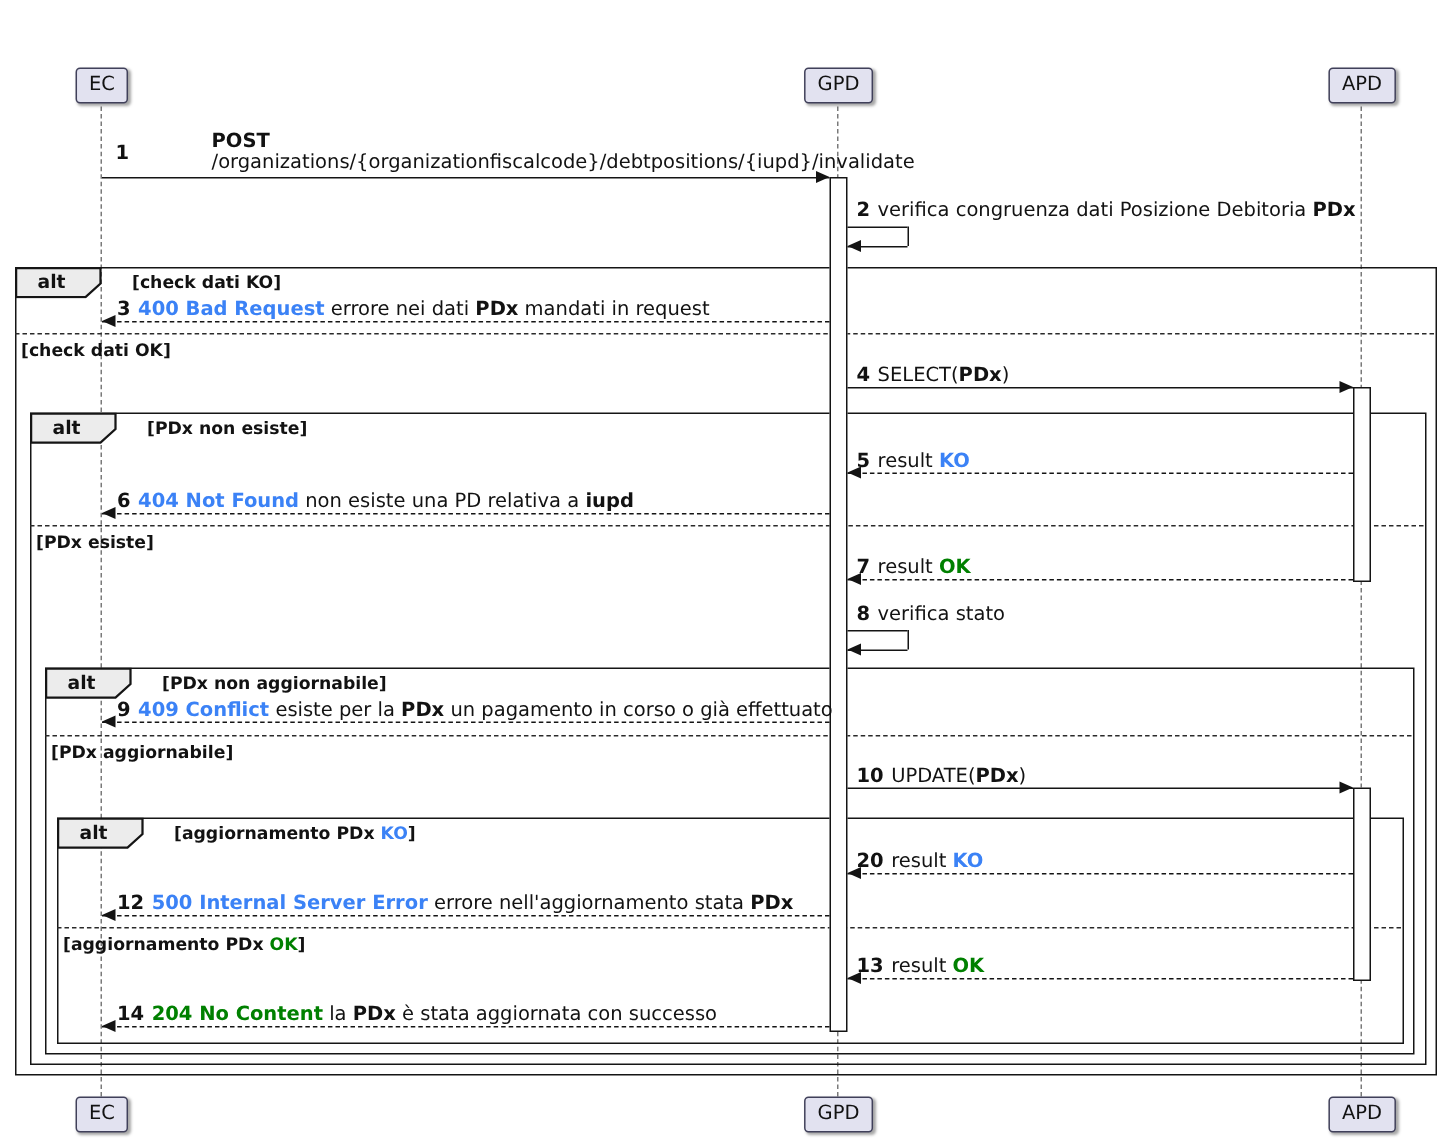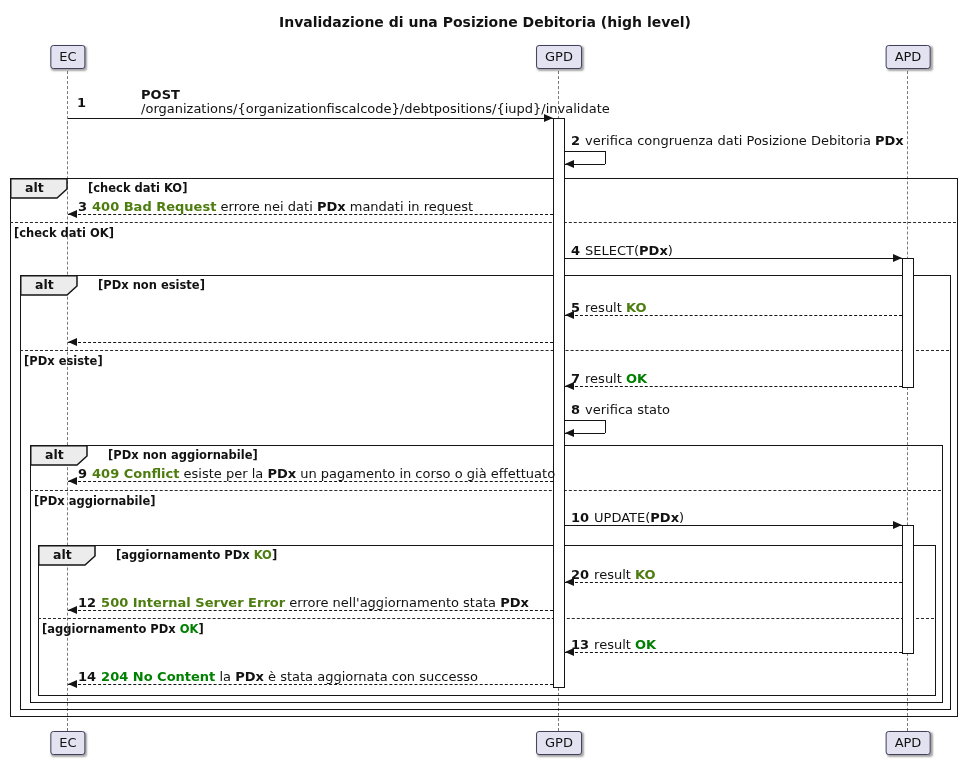--- a/index.html
+++ b/index.html
@@ -12,37 +12,36 @@
   .activation{position:absolute;width:10px;background:#ffffff;border:1px solid #141414;z-index:3;}
   .frame{position:absolute;border:1.5px solid #151515;z-index:2;}
   .badge{position:absolute;z-index:4;width:70px;height:21px;}
   .badge svg{position:absolute;left:0;top:0;}
   .badge .op{position:absolute;left:15px;top:2px;font-weight:bold;font-size:12.5px;}
   .guard{position:absolute;z-index:4;font-weight:bold;font-size:11.5px;white-space:nowrap;}
   .divider{position:absolute;border-top:1px dashed #2a2a2a;height:0;z-index:2;}
   .msg{position:absolute;white-space:nowrap;z-index:5;}
   .num{font-weight:bold;margin-right:5px;}
   .b{font-weight:bold;}
-  .red{color:#4d7c0f;font-weight:bold;}
+  .red{color:#3b82f6;font-weight:bold;}
   .green{color:#008000;font-weight:bold;}
   .aline{position:absolute;height:0;border-top:1px solid #141414;z-index:4;}
   .aline.dashed{border-top-style:dashed;}
   .vline{position:absolute;width:0;border-left:1px solid #141414;z-index:4;}
   .ah{position:absolute;width:0;height:0;z-index:5;}
   .ah-r{border-left:9px solid #141414;border-top:4px solid transparent;border-bottom:4px solid transparent;}
   .ah-l{border-right:9px solid #141414;border-top:4px solid transparent;border-bottom:4px solid transparent;}
   .m1wrap{display:flex;align-items:center;gap:2px;}
   .m1lines{display:flex;flex-direction:column;line-height:14px;margin-left:48px;}
 </style>
 </head>
 <body>
 
 <div class="canvas">
 
-  <div class="title">Invalidazione di una Posizione Debitoria (high level)</div>
 
   <div class="lifeline" style="left:67px;top:71px;height:660px"></div>
   <div class="lifeline" style="left:558px;top:71px;height:660px"></div>
   <div class="lifeline" style="left:907px;top:71px;height:660px"></div>
 
   <div class="frame" style="left:10px;top:178px;width:946px;height:537px"></div>
   <div class="frame" style="left:20px;top:275px;width:929px;height:433px"></div>
   <div class="frame" style="left:30px;top:445px;width:911px;height:256px"></div>
   <div class="frame" style="left:38px;top:545px;width:896px;height:149px"></div>
 
@@ -135,20 +134,23 @@
   </div>
   <div class="aline" style="left:565px;top:258px;width:337px"></div>
   <div class="ah ah-r" style="left:893px;top:254px"></div>
 
   <div class="msg" style="left:571px;top:300px">
     <span class="num">5</span><span>result </span><span class="red">KO</span>
   </div>
   <div class="aline dashed" style="left:565px;top:315px;width:337px"></div>
   <div class="ah ah-l" style="left:565px;top:311px"></div>
 
+  <div class="msg" style="left:78px;top:327px">
+    <span class="num">6</span><span class="red">404 Not Found</span><span> non esiste una PD relativa a </span><span class="b">iupd</span>
+  </div>
   <div class="aline dashed" style="left:68px;top:342px;width:485px"></div>
   <div class="ah ah-l" style="left:68px;top:338px"></div>
 
   <div class="msg" style="left:571px;top:371px">
     <span class="num">7</span><span>result </span><span class="green">OK</span>
   </div>
   <div class="aline dashed" style="left:565px;top:386px;width:337px"></div>
   <div class="ah ah-l" style="left:565px;top:382px"></div>
 
   <div class="msg" style="left:571px;top:402px">

